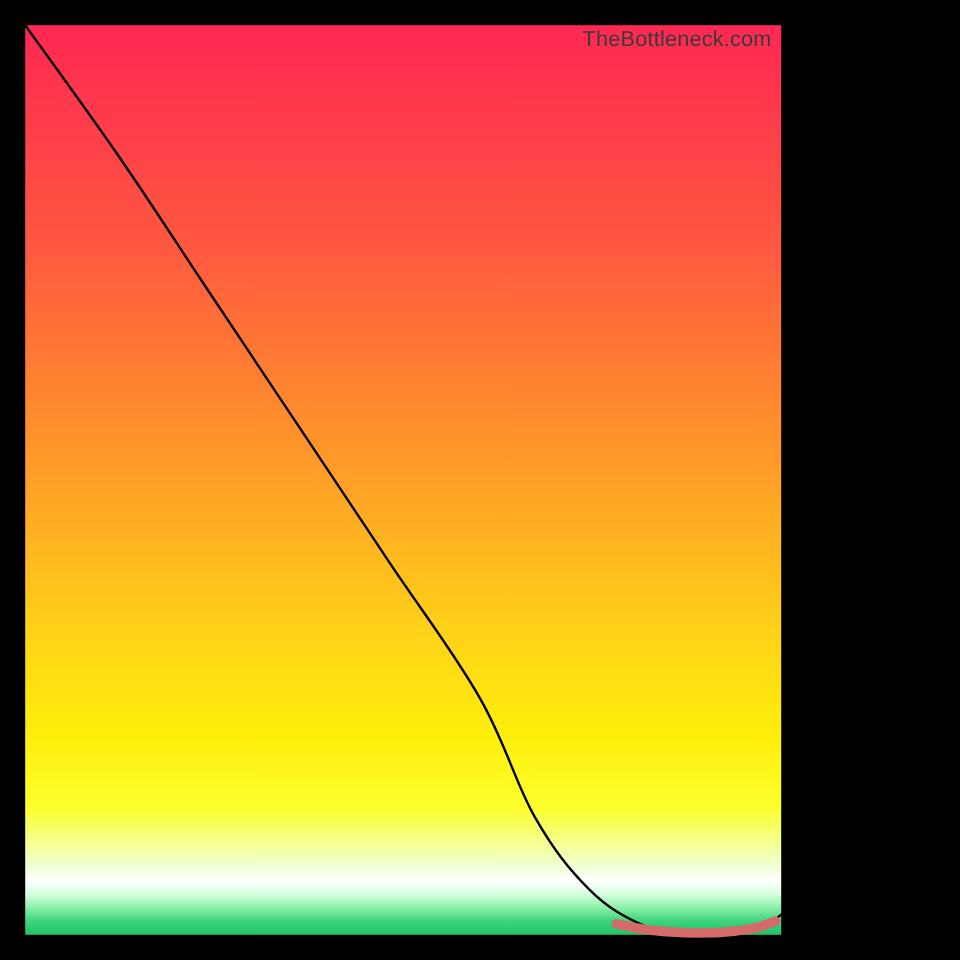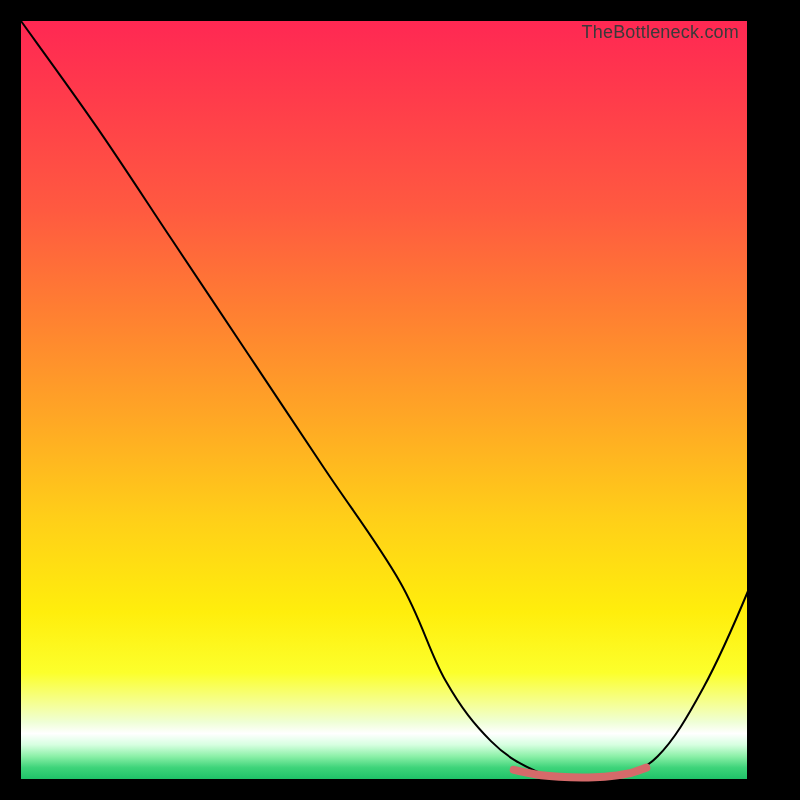--- a/index.html
+++ b/index.html
@@ -15,21 +15,21 @@
     left: 0;
     top: 0;
     width: 800px;
     height: 800px;
     background: #000;
   }
   .plot-area {
     position: absolute;
     left: 21px;
     top: 21px;
-    width: 726px;
+    width: 630px;
     height: 758px;
     
     background: linear-gradient(
       to bottom,
       #ff2853 0%,
       #ff3b4b 10%,
       #ff5a40 25%,
       #ff7e32 38%,
       #ffa625 52%,
       #ffd018 66%,

